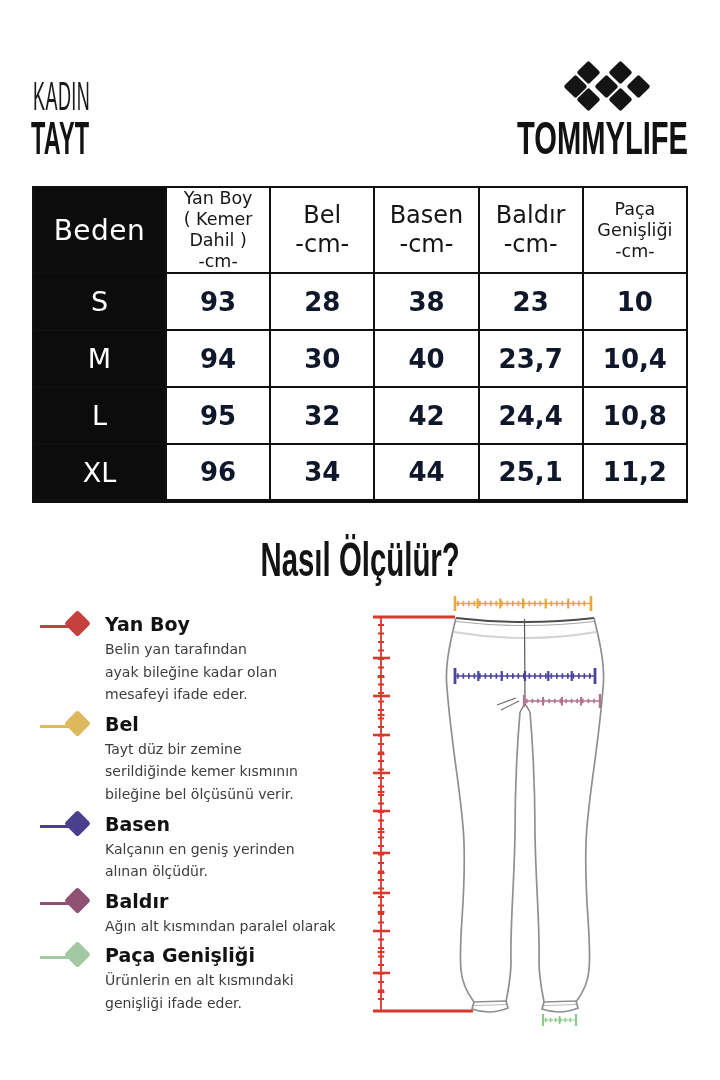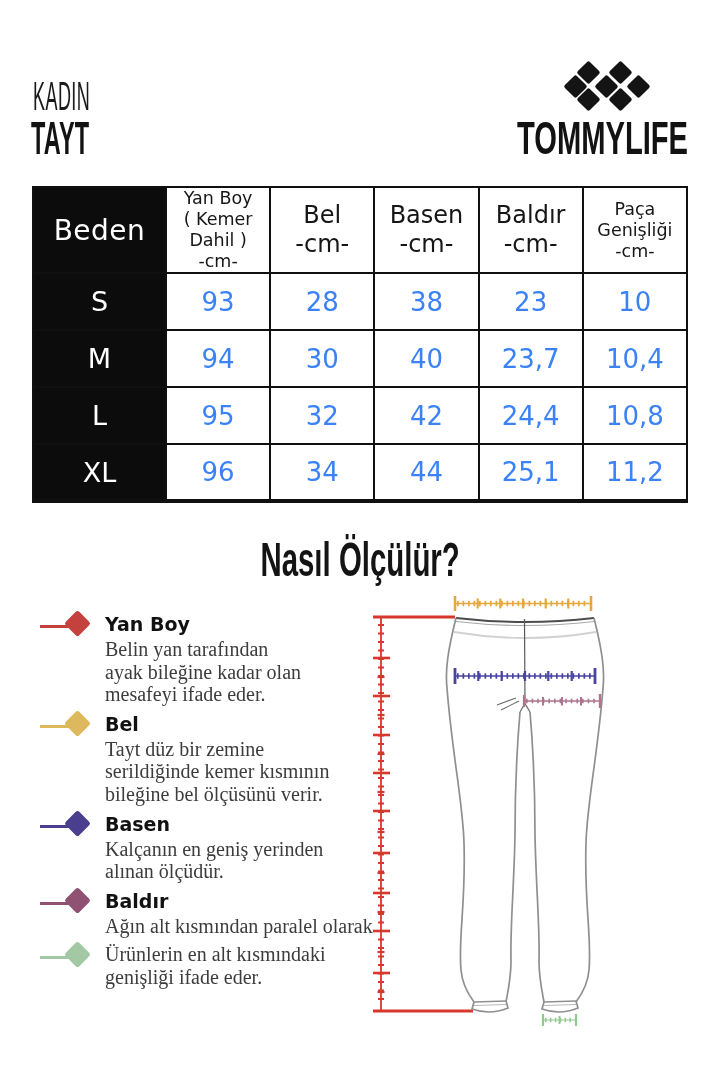--- a/index.html
+++ b/index.html
@@ -30,39 +30,39 @@
       padding:0;}
   .size-table{border:2px solid #101010;border-bottom:4px solid #101010;}
   .size-table thead tr{height:60px;}
   .size-table tbody tr{height:57px;}
   th.beden-col{width:131px;background:var(--table-header-bg,#0c0c0c);color:#fff;
       font-size:28px;font-weight:500;letter-spacing:.5px;}
   td.size-cell{background:var(--table-header-bg,#0c0c0c);color:#fff;font-size:27px;font-weight:400;}
   .col-head{font-weight:400;color:#161616;}
   .col-head .ln-big{font-size:24px;line-height:29px;}
   .col-head .ln-small{font-size:17.5px;line-height:21px;}
-  td.val-cell{font-size:26px;font-weight:400;color:#3b82f6;background:#fff;}
+  td.val-cell{font-size:26px;font-weight:700;color:#0f172a;background:#fff;}
 
   
   .htm-title-wrap{position:absolute;left:0;top:534px;width:720px;text-align:center;}
   .htm-title{display:inline-block;font-family:"Liberation Sans",sans-serif;font-size:49px;
       font-weight:600;line-height:1.05;transform:scaleX(.6);transform-origin:center top;
       color:#141414;white-space:nowrap;}
 
   
   .legend{position:absolute;left:40px;top:612px;width:330px;display:flex;
       flex-direction:column;gap:6px;}
   .legend-item{position:relative;min-height:46px;}
   .marker{position:absolute;left:0;top:2px;width:60px;height:26px;}
   .m-line{position:absolute;left:0;top:11px;width:36px;height:3px;background:var(--mk,#c4413e);}
   .m-diamond{position:absolute;left:28px;top:0px;width:19px;height:19px;border-radius:2.5px;
       background:var(--mk,#c4413e);transform:rotate(45deg);}
   .legend-text{margin-left:65px;}
   .legend-text h3{margin:0 0 2px 0;font-size:19px;font-weight:700;color:#121212;line-height:24px;}
-  .legend-text .desc-line{font-size:20px;line-height:22.6px;color:#3c3c3c;white-space:nowrap;font-family:Liberation Serif, serif;}
+  .legend-text .desc-line{font-size:14px;line-height:22.6px;color:#3c3c3c;white-space:nowrap;}
 
   
   .diagram{position:absolute;left:373px;top:588px;}
   .lg-outline{fill:none;stroke:#8f8f8f;stroke-width:1.7;}
   .lg-waist{fill:none;stroke:#4d4d4d;stroke-width:2;}
   .lg-waist2{fill:none;stroke:#a8a8a8;stroke-width:1.2;}
   .lg-seam{fill:none;stroke:#d2d2d2;stroke-width:1.8;}
   .lg-center{stroke:#5a5a5a;stroke-width:1.2;}
   .lg-crotch{fill:none;stroke:#6a6a6a;stroke-width:1.1;}
   .lg-cuff2{fill:none;stroke:#b8b8b8;stroke-width:1.2;}
@@ -203,20 +203,21 @@
           <h3>Baldır</h3>
           <div class="desc-line">Ağın alt kısmından paralel olarak</div>
         </div>
       </div>
       <div class="legend-item" style="--mk: #a3c9a4;">
         <div class="marker">
           <span class="m-line"></span>
           <span class="m-diamond"></span>
         </div>
         <div class="legend-text">
+          <h3>Paça Genişliği</h3>
           <div class="desc-line">Ürünlerin en alt kısmındaki</div>
           <div class="desc-line">genişliği ifade eder.</div>
         </div>
       </div>
     </div>
 
   <svg class="diagram" width="345" height="480" viewBox="0 0 345 480" xmlns="http://www.w3.org/2000/svg">
 
     <g class="r-yanboy" fill="none">
       <line x1="0" y1="29" x2="82" y2="29" stroke-width="3"></line>

